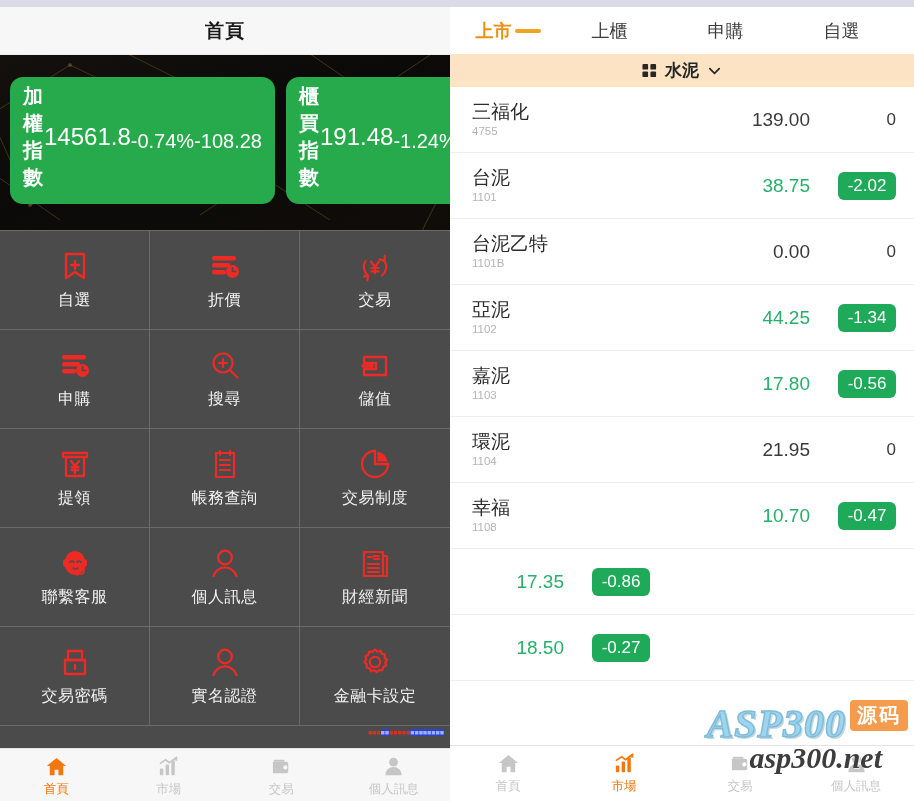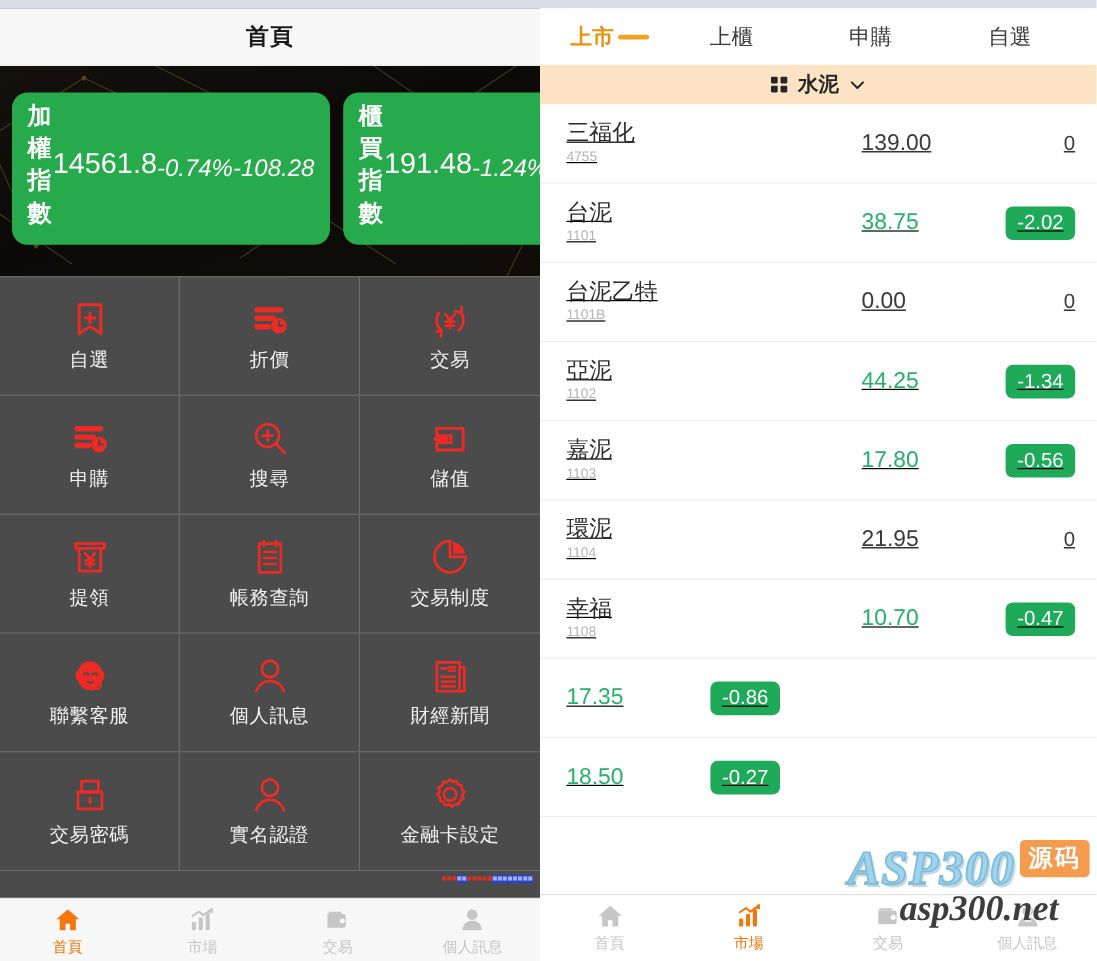--- a/index.html
+++ b/index.html
@@ -36,21 +36,21 @@
     position:absolute; inset:0; display:flex; gap:11px;
     padding:22px 10px 26px 10px; z-index:3;
   }
   .idx-card {
     flex:1; background:#27aa4b; border-radius:13px; color:#fff;
     padding:12px 13px 10px 13px; display:flex; flex-direction:row;
     align-items:center; justify-content:flex-start;
   }
   .idx-card .nm { font-size:20px; font-weight:bold; letter-spacing:1px; margin-bottom:9px;}
   .idx-card .val { font-size:24px; font-weight:400; margin-bottom:10px; }
-  .idx-card .row2 { width:100%; display:flex; justify-content:flex-start; font-size:20px;font-style:italic; }
+  .idx-card .row2 { width:100%; display:flex; justify-content:flex-start; font-size:20px; }
 
   
   .menu-grid {
     flex:1 1 auto; display:grid; grid-template-columns:repeat(3,1fr);
     grid-auto-rows:99px; background:#4b4b4b;
     border-top:1px solid #6a6a6a;
   }
   .menu-cell {
     display:flex; flex-direction:column; align-items:center; justify-content:center;
     gap:7px; border-right:1px solid #6a6a6a; border-bottom:1px solid #6a6a6a;
@@ -94,27 +94,27 @@
     justify-content:center; gap:8px; flex:0 0 auto; cursor:pointer;
   }
   .cat-bar .gicon { display:flex; }
   .cat-bar .gicon svg { width:15px; height:15px; display:block; }
   .cat-bar .cname { font-size:17px; font-weight:bold; color:#262626; }
   .cat-bar .chev svg { width:15px; height:15px; display:block; }
 
   .stock-list { flex:1 1 auto; overflow:hidden; background:#fff; }
   .stock-row {
     height:66px; display:flex; align-items:center; padding:0 18px 0 22px;
-    border-bottom:1px solid #eeeeee; cursor:pointer;text-decoration:underline;
+    border-bottom:1px solid #eeeeee; cursor:pointer;
   }
   .stock-row .nmwrap { flex:1 1 auto; display:flex; flex-direction:column; gap:2px; }
   .stock-row .sname { font-size:19px; color:#2b2b2b; line-height:22px; }
   .stock-row .scode { font-size:11.5px; color:#b4b4b4; line-height:13px; }
   .stock-row .price {
-    width:108px; font-size:19px; padding-right:16px;
+    width:108px; text-align:right; font-size:19px; padding-right:16px;
   }
   .stock-row .price.dn { color:#26b06a; }
   .stock-row .price.flat { color:#3a3a3a; }
   .stock-row .chgwrap { width:70px; display:flex; justify-content:flex-end; }
   .stock-row .chg {
     font-size:17px; color:#fff; background:#1faa5a; border-radius:6px;
     padding:4px 9px; min-width:58px; text-align:center;
   }
   .stock-row .chg.zero { background:transparent; color:#3a3a3a; padding:4px 0; min-width:0; }
 

